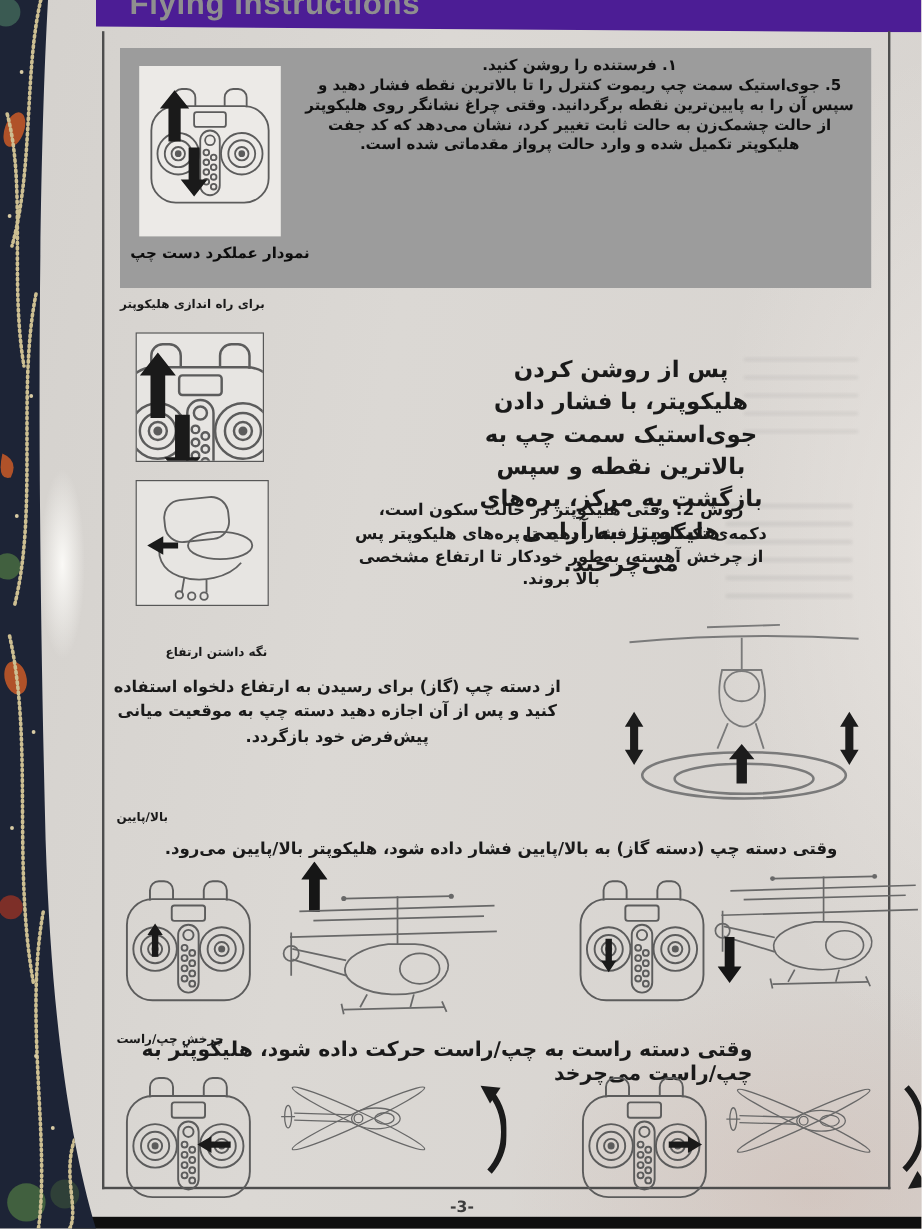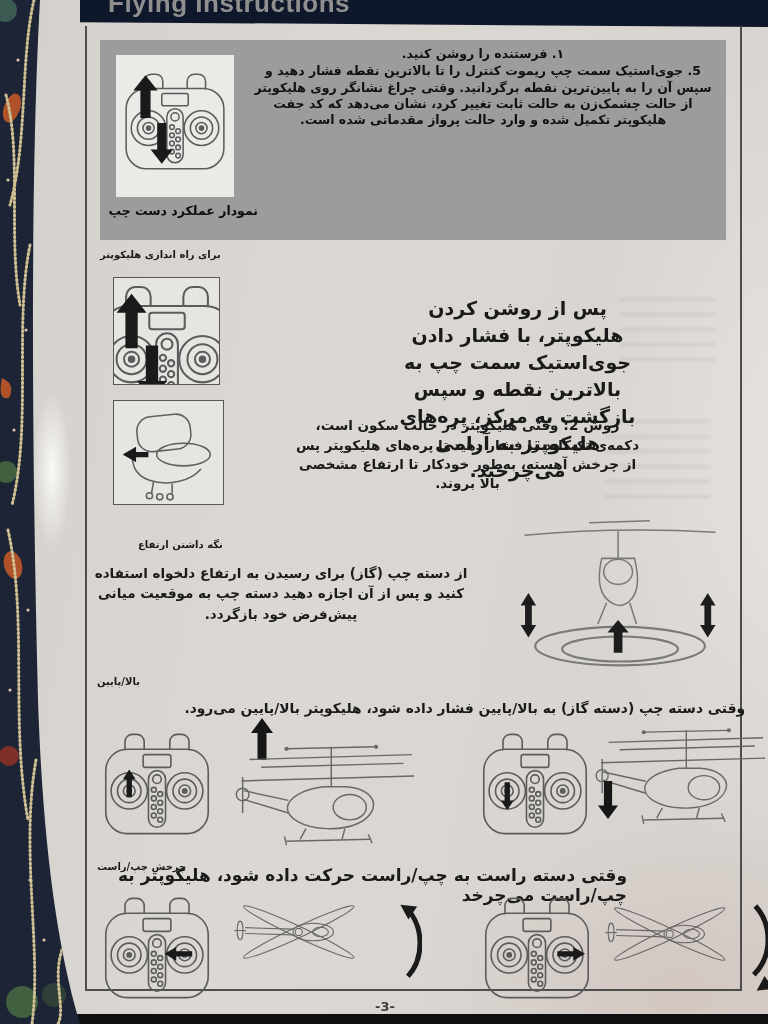--- a/index.html
+++ b/index.html
@@ -9,21 +9,21 @@
     background:
       radial-gradient(420px 300px at 88% 97%, rgba(198,164,152,.28), transparent 60%),
       radial-gradient(26px 110px at 52px 470px, rgba(252,251,248,.95), transparent 72%),
       radial-gradient(300px 600px at 104% 45%, rgba(236,232,228,.75), transparent 70%),
       linear-gradient(100deg,#d4d1cd 0%,#dbd8d4 40%,#d7d3cf 100%);
   }
   .abs{position:absolute;}
   .fa{font-family:"DejaVu Sans",sans-serif;direction:rtl;color:#1a1a1a;font-weight:bold;}
   .title{font-size:10px;}
   #header-bar{
-    left:80px;top:0;width:688px;height:27px;background:#0f172a;overflow:hidden;
+    left:80px;top:0;width:688px;height:27px;background:#4c1d95;overflow:hidden;
     clip-path:polygon(0 0,100% 0,100% 100%,0 82%);
   }
   #header-bar span{
     position:absolute;left:28px;top:-12px;
     font-family:"Liberation Sans","DejaVu Sans",sans-serif;
     font-weight:bold;font-size:26px;color:#8f8f8f;letter-spacing:.5px;white-space:nowrap;
   }
   #page-border{left:85px;top:26px;width:653px;height:963px;border:2px solid #4d4d4d;border-top:none;}
   #intro-box{left:100px;top:40px;width:626px;height:200px;background:#9c9c9c;}
   #intro-panel{left:16px;top:15px;width:118px;height:142px;background:#eceae7;}
@@ -31,21 +31,21 @@
   #intro-steps{left:148px;top:6px;width:470px;text-align:center;font-size:12.5px;line-height:1.3;color:#101010;}
   #intro-steps p{margin:0 0 1px 0;}
   .m-box{border:1.5px solid #575757;background:#e7e5e2;overflow:hidden;}
   #method1-row{left:295px;top:295px;width:345px;display:flex;gap:14px;}
   #method1-row .label,#method2-text .label{font-size:14px;white-space:nowrap;}
   #method1-row .mtext{width:245px;text-align:center;font-size:19px;line-height:1.42;}
   #method2-text{left:295px;top:416px;width:345px;text-align:center;font-size:13.5px;line-height:1.42;}
   #alt-title{left:138px;top:539px;}
   #alt-body{left:90px;top:563px;width:382px;text-align:center;font-size:13.5px;line-height:1.5;}
   #updown-title{left:97px;top:676px;}
-  #updown-body{left:90px;top:700px;width:655px;text-align:right;font-size:13.8px;}
+  #updown-body{left:90px;top:700px;width:655px;text-align:center;font-size:13.8px;}
   #rot-title{left:97px;top:841px;margin-top:20px;}
   #rot-body{left:90px;top:865px;width:537px;text-align:right;font-size:17px;}
   #page-num{left:350px;top:999px;width:70px;text-align:center;font-size:13px;color:#3c3c3c;font-weight:bold;direction:ltr;}
   #bottom-bar{left:60px;top:1014px;width:708px;height:10px;background:#0f0f0f;}
   .ghost{background:repeating-linear-gradient(180deg,rgba(110,110,110,.12) 0 3px,transparent 3px 15px);filter:blur(1.5px);}
   svg{display:block;}
 </style>
 </head>
 <body>
 

